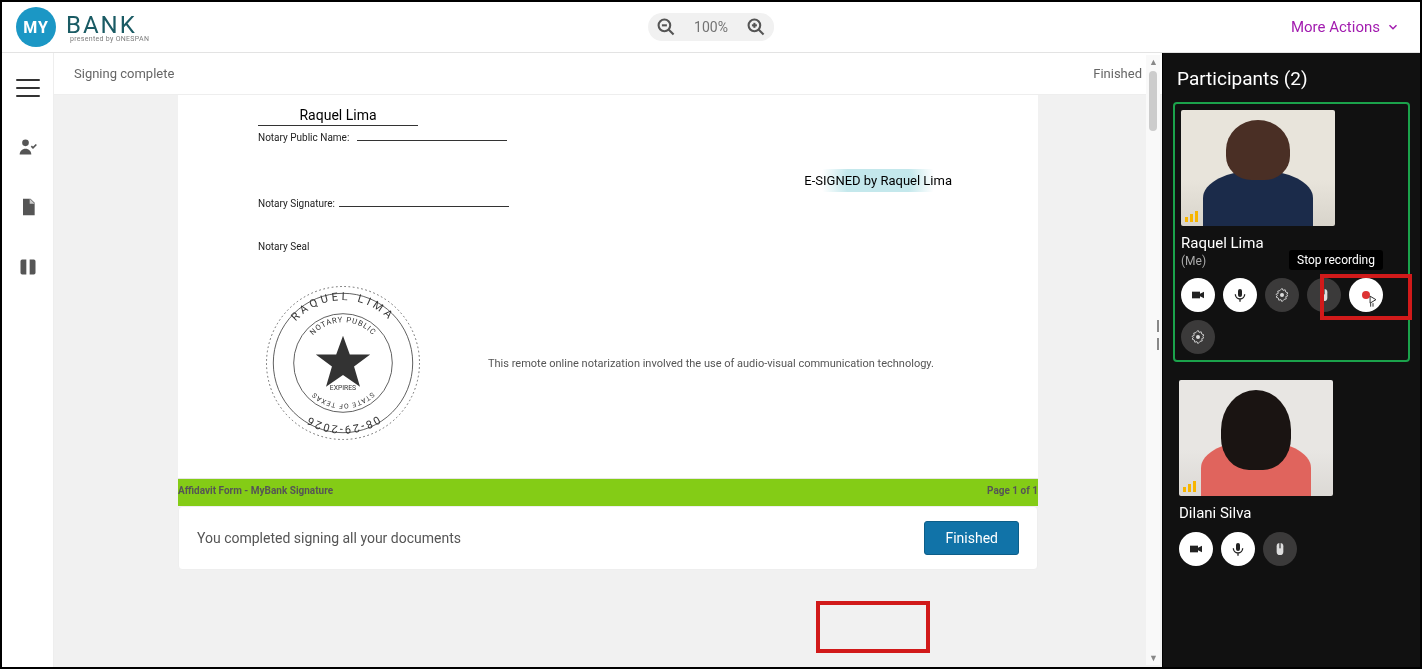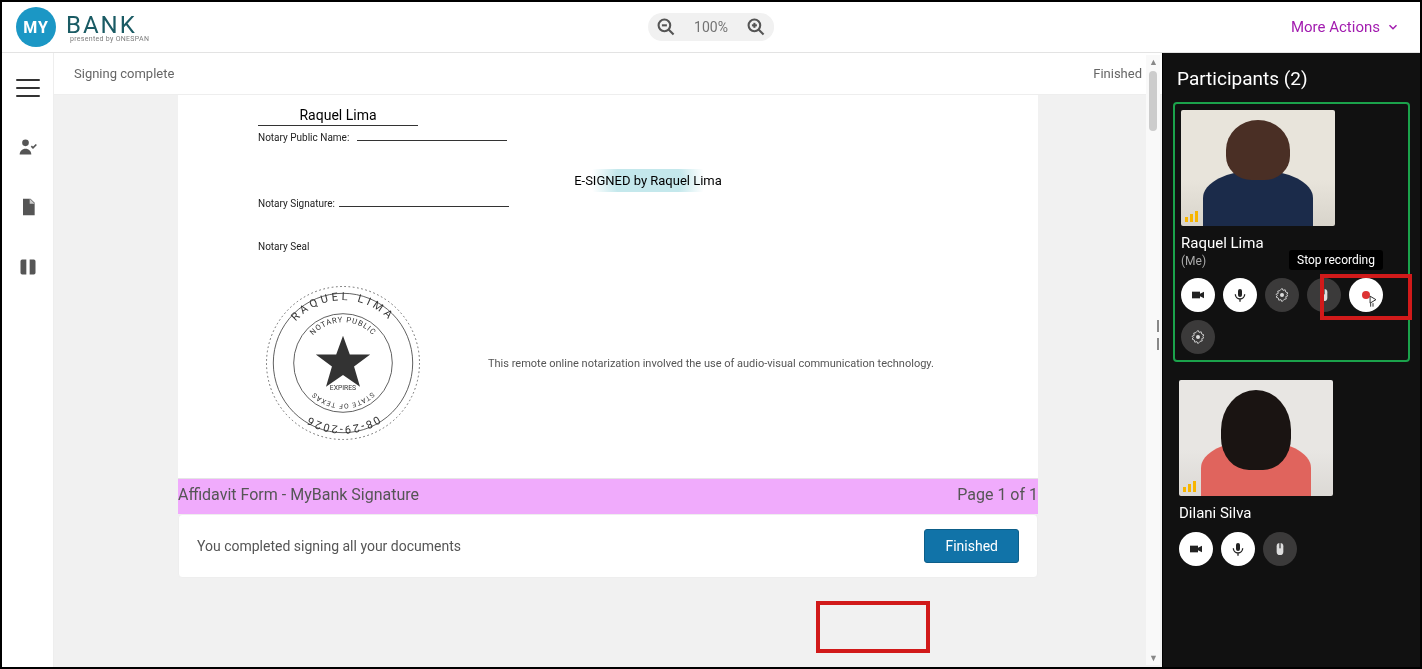--- a/index.html
+++ b/index.html
@@ -30,21 +30,21 @@
   .status-row { height:42px; background:#fff; display:flex; align-items:center; justify-content:space-between; padding:0 20px; font-size:13px; color:#666; border-bottom:1px solid #eee; margin:0 0 0 0;}
   .doc-wrap { flex:1; background:#f1f1f1; display:flex; justify-content:center; overflow:auto; padding:0;}
   .doc-page { width:860px; background:#fff; padding:10px 80px 30px 80px; position:relative;}
   .field-row { margin-bottom:24px; }
   .field-label{font-size:10px;color:#222;display:inline-block;}
   .field-line { display:inline-block; border-bottom:1px solid #333; min-width:160px; text-align:center; font-size:14px; padding:0 20px 2px;}
   .esign-badge { background:radial-gradient(circle,#c4e8ec 40%,transparent 70%); padding:4px 6px; display:inline-block;}
   .seal-row { display:flex; align-items:center; gap:60px; margin-top:10px;}
   .seal { width:170px; height:170px; position:relative; display:flex; align-items:center; justify-content:center;}
   .disclaimer{font-size:11px;color:#555;}
-  .doc-meta { display:flex; justify-content:space-between; padding:6px 0 10px; font-size:16px; color:#555; background:#f0abfc; width:860px; margin:0 auto; font-weight:400; border-top:1px solid #e5e5e5;}
+  .doc-meta { display:flex; justify-content:space-between; padding:6px 0 10px; font-size:10px; color:#555; background:#84cc16; width:860px; margin:0 auto; font-weight:700; border-top:1px solid #e5e5e5;}
   .finish-bar { display:flex; justify-content:space-between; align-items:center; background:#fff; margin:0 auto 12px; width:860px; padding:14px 18px; font-size:14px; color:#555; border:1px solid #eee; border-radius:4px;}
   .fin-btn { background:#1173a8; color:#fff; padding:8px 20px; border-radius:3px; cursor:pointer; font-size:14px; border:1px solid #0d5e89;}
   .red-box { position:absolute; border:4px solid #d11a1a; pointer-events:none;}
   .rb1 { right:232px; bottom:14px; width:114px; height:52px;}
 
   .vpanel { width:258px; background:#111; color:#eee; display:flex; flex-direction:column; padding:0 10px 10px; border-left:1px solid #000;}
   .vp-title { font-size:19px; font-weight:400; padding:14px 4px 12px; color:#fff;}
   .pcard { border:2px solid #1ba24b; border-radius:4px; padding:6px; margin-bottom:12px; position:relative;}
   .pcard2 { border-color:transparent; border:none; padding:6px 6px 0; }
   .thumb { width:154px; height:116px; background:#888; border-radius:2px; position:relative; overflow:hidden;}
@@ -153,21 +153,21 @@
           <div class="field-row">
             <div style="text-align:left;">
               <span class="field-line" style="min-width:160px;">Raquel Lima</span>
             </div>
             <span class="field-label">Notary Public Name:</span>
             <span style="display:inline-block;border-bottom:1px solid #333;width:150px;margin-left:4px;"></span>
           </div>
 
 
           <div class="field-row">
-            <div style="text-align:center;padding-left:80px;">
+            <div style="text-align:right;padding-left:80px;">
               <span class="esign-badge" style="font-size:13px;">E-SIGNED by Raquel Lima</span>
             </div>
             <span class="field-label">Notary Signature:</span>
             <span style="display:inline-block;border-bottom:1px solid #333;width:170px;"></span>
           </div>
 
           <div class="field-row">
             <span class="field-label">Notary Seal</span>
           </div>
 

